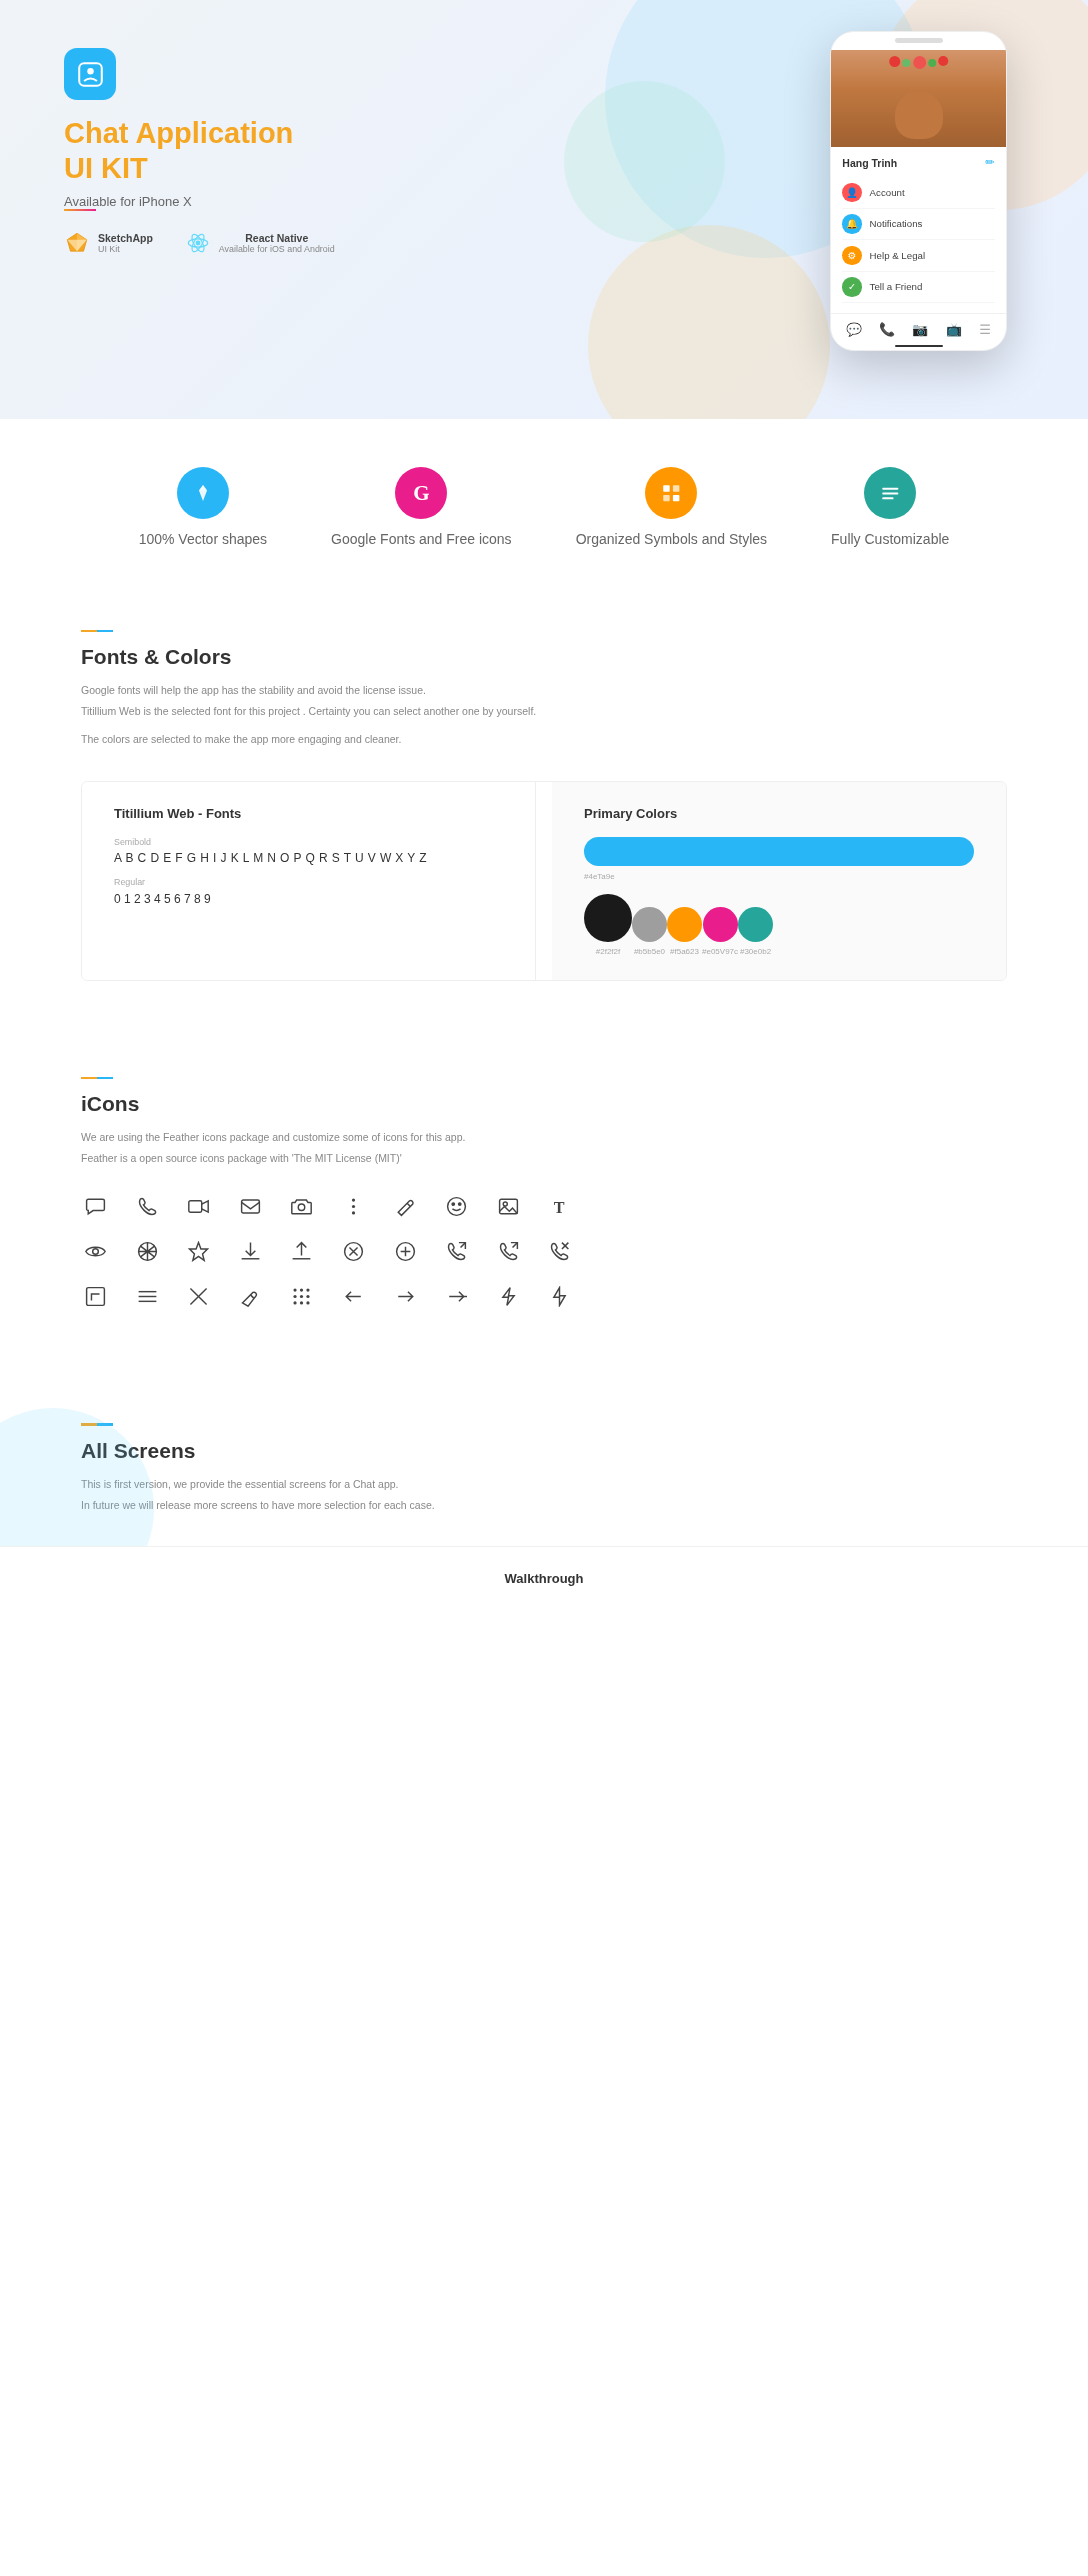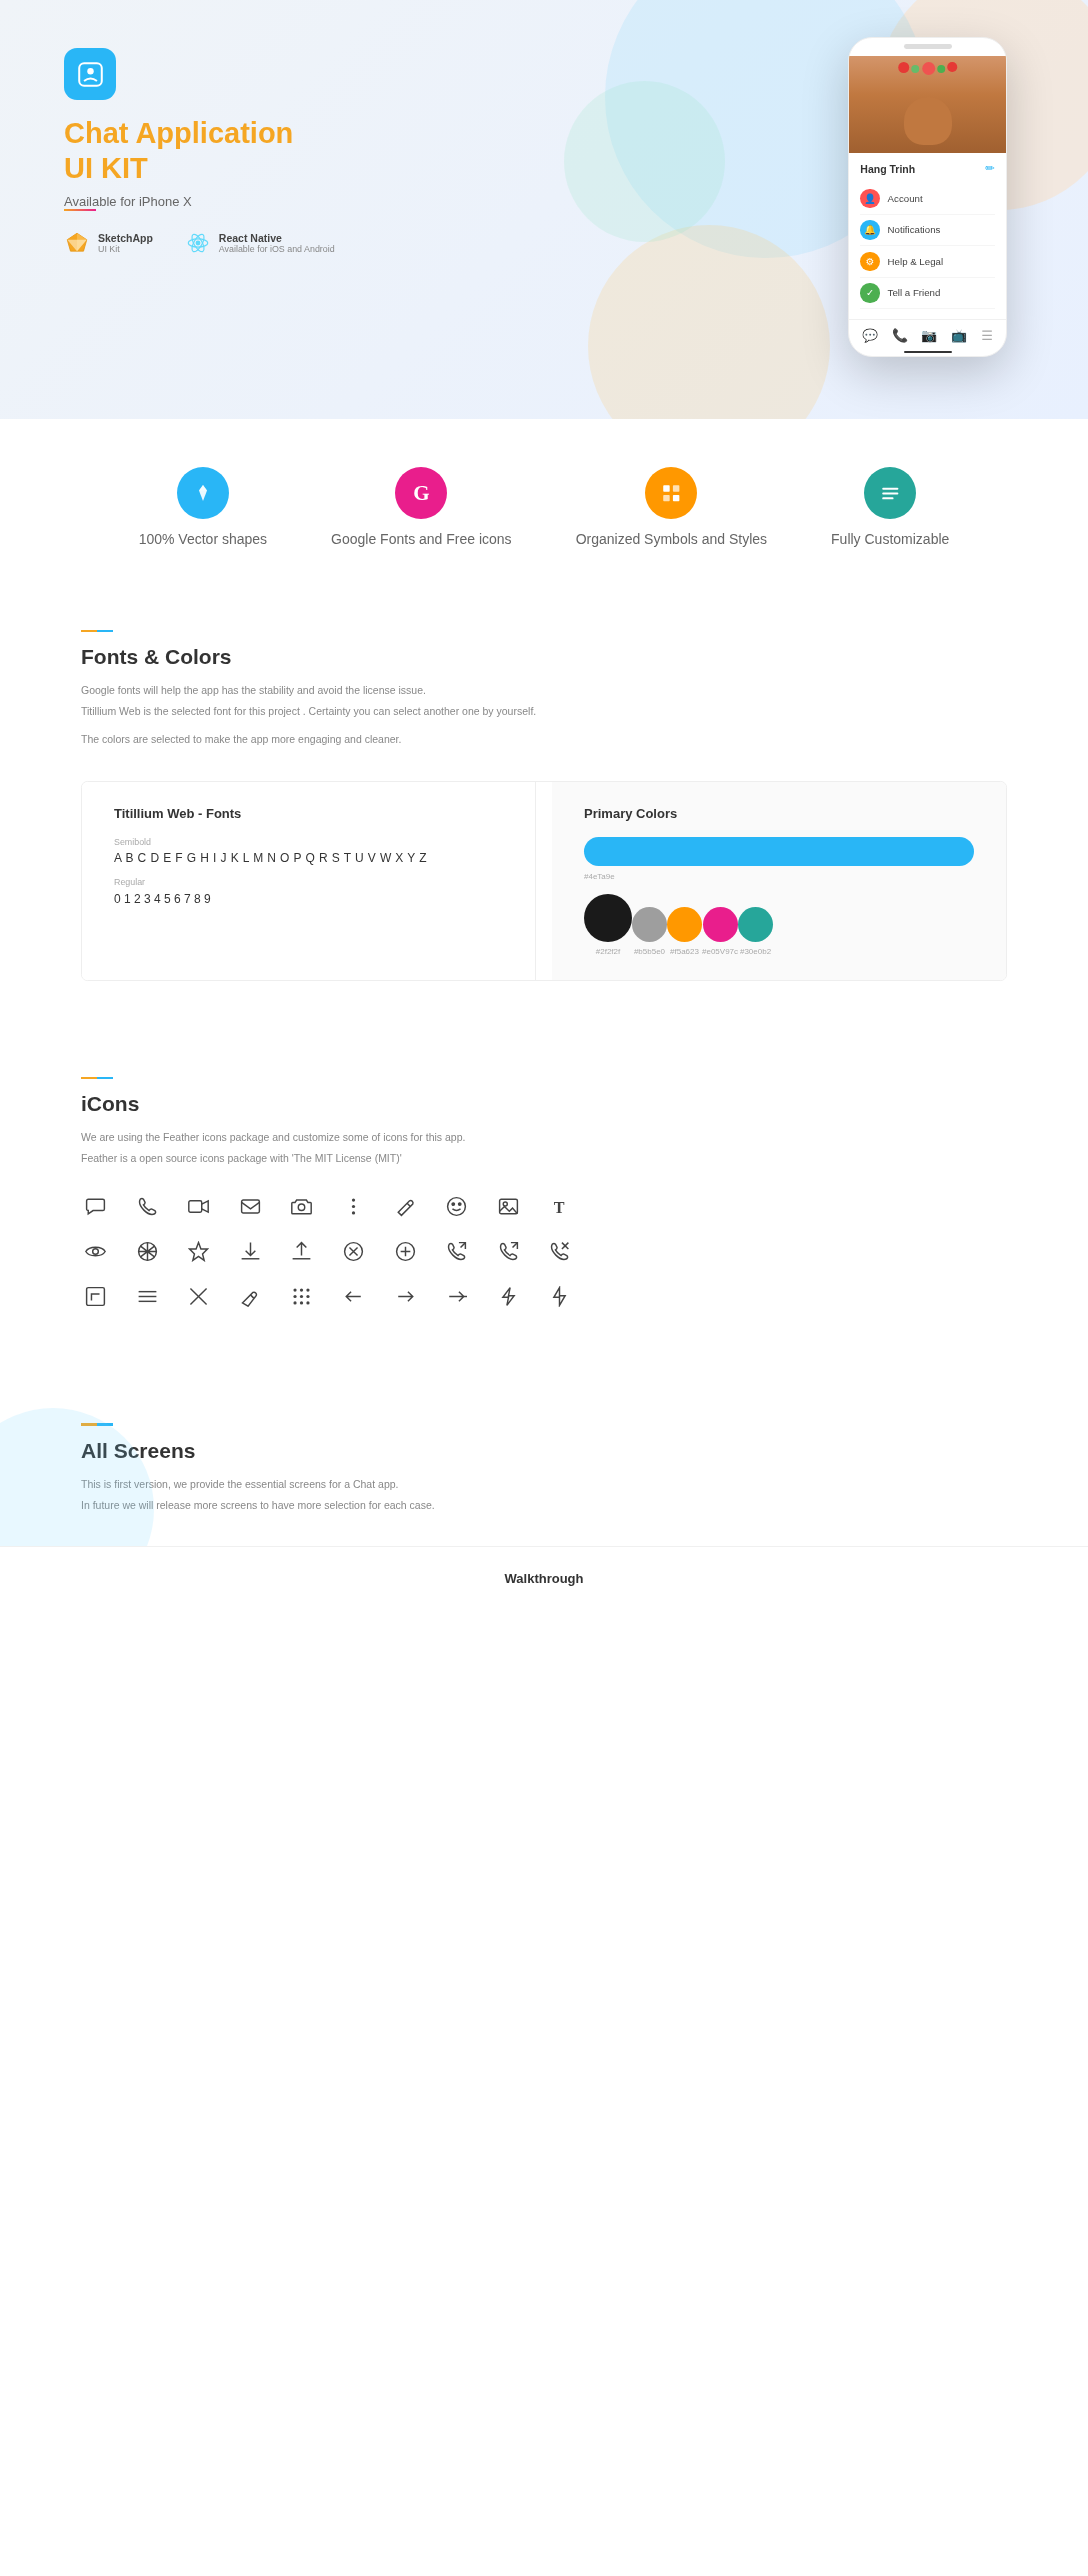--- a/index.html
+++ b/index.html
@@ -14,25 +14,25 @@
 
     .app-logo { width: 52px; height: 52px; background: #29b6f6; border-radius: 13px; display: flex; align-items: center; justify-content: center; margin-bottom: 16px; }
     .app-logo svg { fill: white; }
 
     .hero-title { font-size: 29px; font-weight: bold; color: #f5a623; line-height: 1.2; margin-bottom: 8px; }
     .hero-subtitle { font-size: 13px; color: #666; margin-bottom: 0; }
     .hero-divider { width: 32px; height: 2.4px; background: linear-gradient(to right, #f5a623, #e91e8c); margin-bottom: 19.3px; }
 
     .hero-tools { display: flex; gap: 32px; margin-top: 8px; }
     .tool-item { display: flex; align-items: center; gap: 8px; }
-    .tool-label { font-size: 10.5px; color: #444; font-weight: 600; }
+    .tool-label { font-size: 10.5px; color: #444; font-weight: 600; text-align: center; }
     .tool-sub { font-size: 8.9px; color: #888; }
 
     
-    .phone-mockup { position: absolute; right: 81px; top: 37px; width: 159px; }
+    .phone-mockup { position: absolute; right: 81px; top: 31px; width: 177px; }
     .phone-frame { background: white; border-radius: 24px; box-shadow: 0 16px 48px rgba(0,0,0,0.2); overflow: hidden; border: 0.8px solid #eee; }
     .phone-notch { width: 48px; height: 4.8px; background: #ddd; border-radius: 2.4px; margin: 6.4px auto; }
     .phone-photo { width: 100%; height: 97px; background: linear-gradient(135deg, #d4a86a 0%, #c49a5a 100%); overflow: hidden; display: flex; align-items: center; justify-content: center; }
     .phone-content { padding: 9.7px 11.3px; }
     .phone-user { display: flex; align-items: center; justify-content: space-between; margin-bottom: 8px; }
     .phone-username { font-size: 10.5px; font-weight: 600; color: #333; }
     .phone-edit { color: #29b6f6; font-size: 11.3px; }
     .phone-menu-item { display: flex; align-items: center; gap: 8px; padding: 5.6px 0; border-bottom: 0.8px solid #f5f5f5; }
     .phone-menu-icon { width: 19.3px; height: 19.3px; border-radius: 50%; display: flex; align-items: center; justify-content: center; font-size: 9.7px; }
     .icon-red { background: #ff5252; color: white; }

